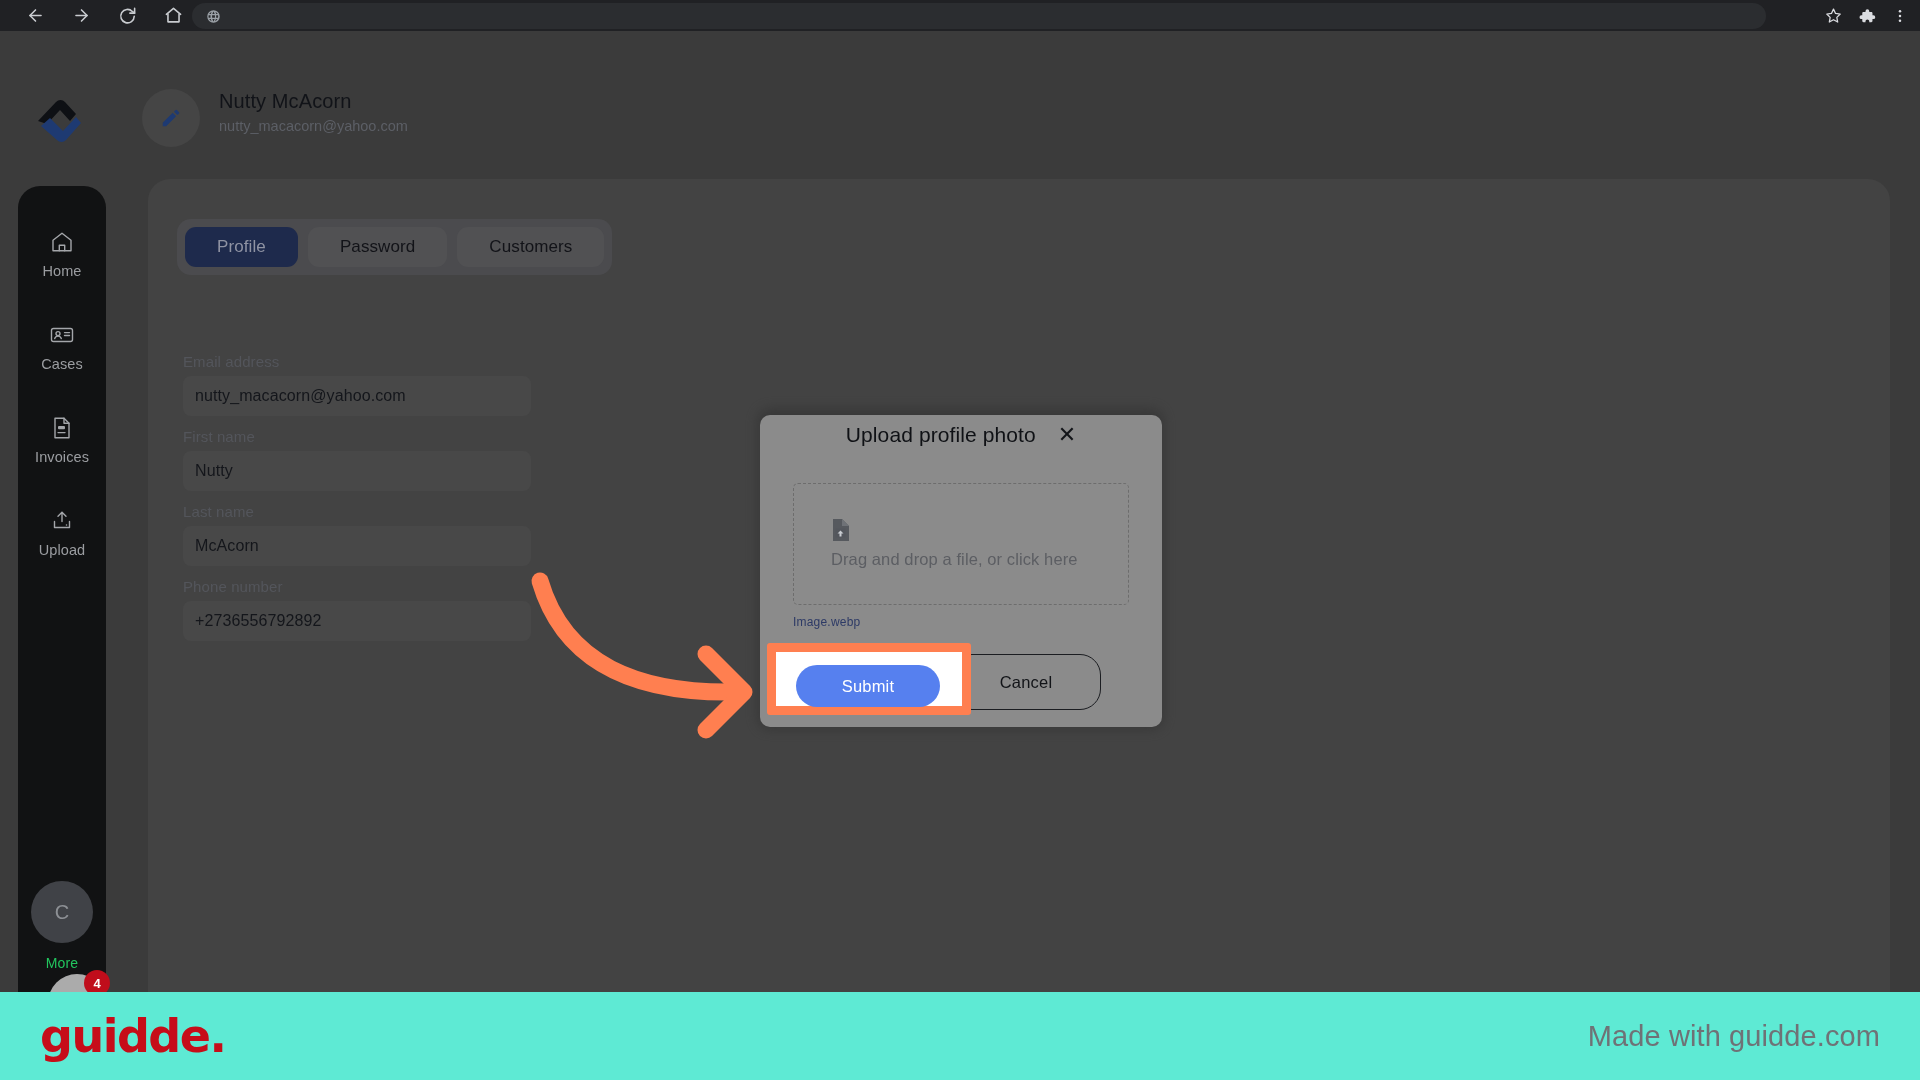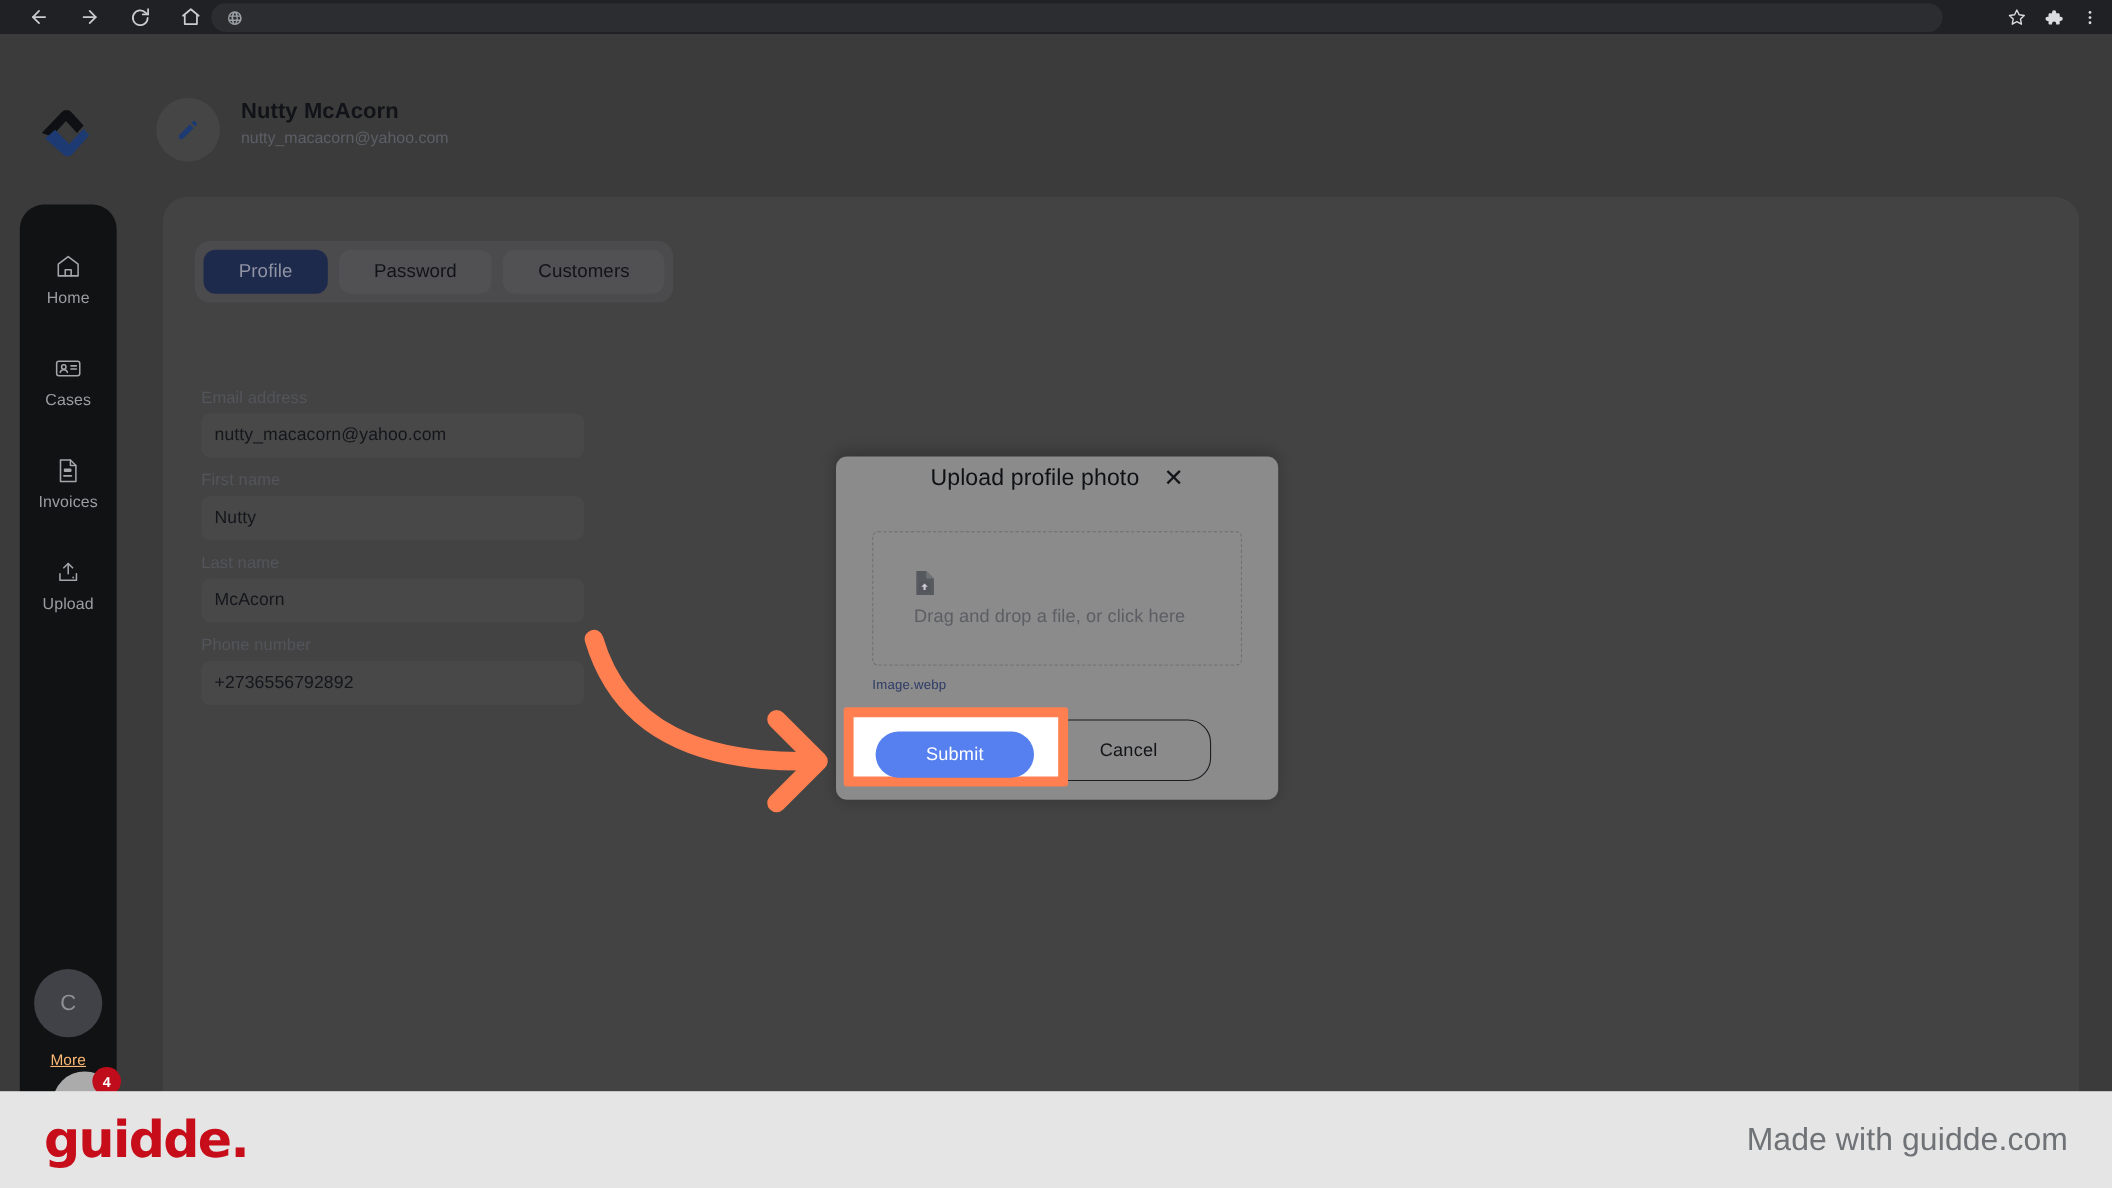--- a/index.html
+++ b/index.html
@@ -58,21 +58,21 @@
     position: absolute; left: 28px; top: 57px; width: 62px; height: 62px;
   }
   .edit-avatar {
     position: absolute; left: 142px; top: 58px;
     width: 58px; height: 58px; border-radius: 50%;
     background: #454545;
     display: flex; align-items: center; justify-content: center;
   }
   .hdr-text { position: absolute; left: 219px; top: 57px; }
   .hdr-name {
-    font-size: 20px; font-weight: 700; color: #111318; letter-spacing: .1px;
+    font-size: 20px; font-weight: 400; color: #111318; letter-spacing: .1px;
     line-height: 26px;
   }
   .hdr-mail {
     font-size: 14.5px; color: #5c5f66; margin-top: 3px; line-height: 19px;
   }
 
   
   .sidebar {
     position: absolute; left: 18px; top: 155px;
     width: 88px; height: 840px;
@@ -94,21 +94,21 @@
     position: absolute; left: 0; bottom: 55px; width: 88px;
     display: flex; flex-direction: column; align-items: center;
   }
   .user-avatar {
     width: 62px; height: 62px; border-radius: 50%;
     background: #404247;
     display: flex; align-items: center; justify-content: center;
     color: #8d9095; font-size: 20px;
   }
   .side-bottom .mlbl {
-    margin-top: 12px; font-size: 14px; color: #fdba74; letter-spacing: .1px; text-decoration: underline;
+    margin-top: 12px; font-size: 14px; color: #22c55e; letter-spacing: .1px;
   }
 
   
   .guidde-badge {
     position: absolute; left: 48px; top: 943px;
     width: 58px; height: 58px; border-radius: 50%;
     background: #ababab;
     display: flex; align-items: center; justify-content: center;
     z-index: 40;
   }
@@ -246,21 +246,21 @@
 
   .arrow-wrap {
     position: absolute; left: 520px; top: 530px;
     width: 260px; height: 190px;
     z-index: 25; pointer-events: none;
   }
 
   
   .footer {
     position: absolute; left: 0; bottom: 0; width: 1920px; height: 88px;
-    background: #e5e5e5;
+    background: #5eead4;
     display: flex; align-items: center; justify-content: space-between;
     padding: 0 40px;
     z-index: 50;
     text-align: right;
   }
   .footer-logo {
     font-family: "DejaVu Sans", sans-serif;
     font-size: 46px; font-weight: 700; color: #c60d19; letter-spacing: -1.5px;
   }
   .footer-made {

